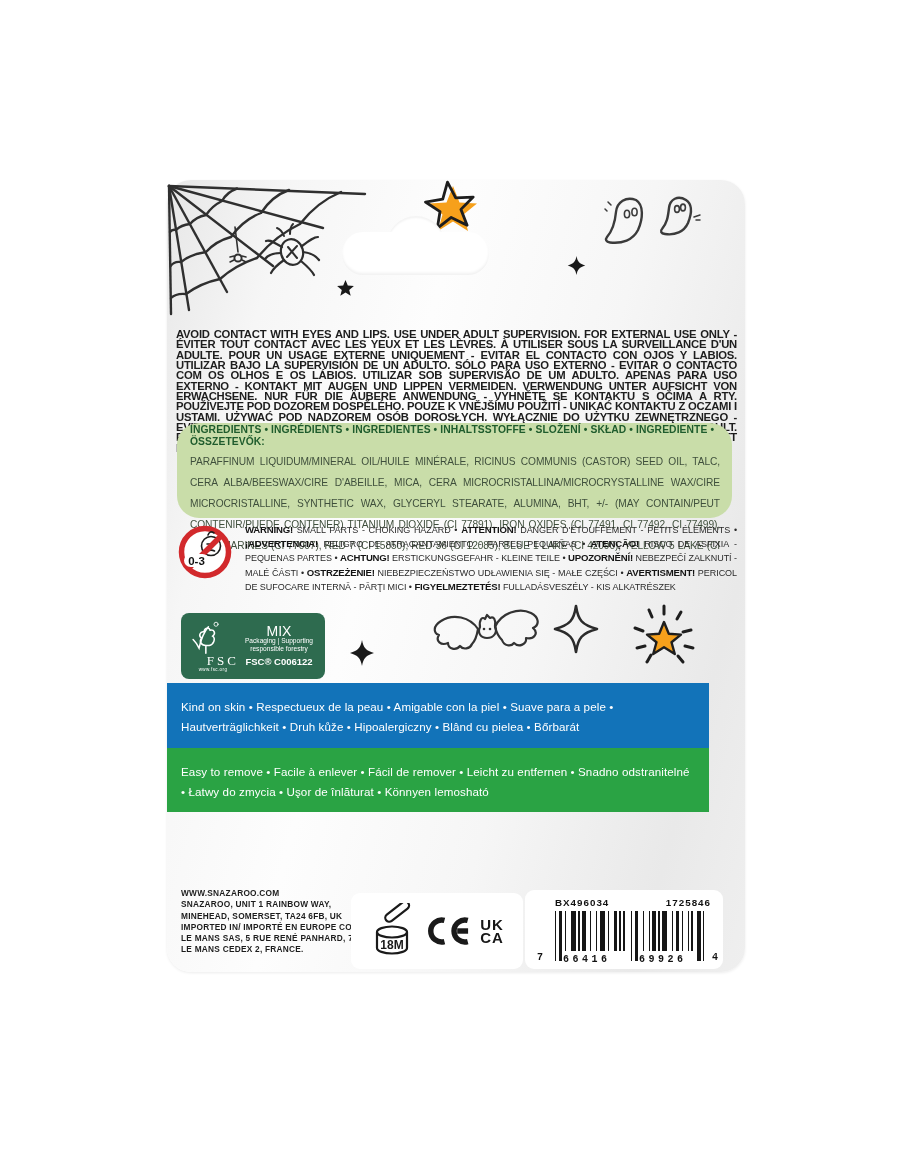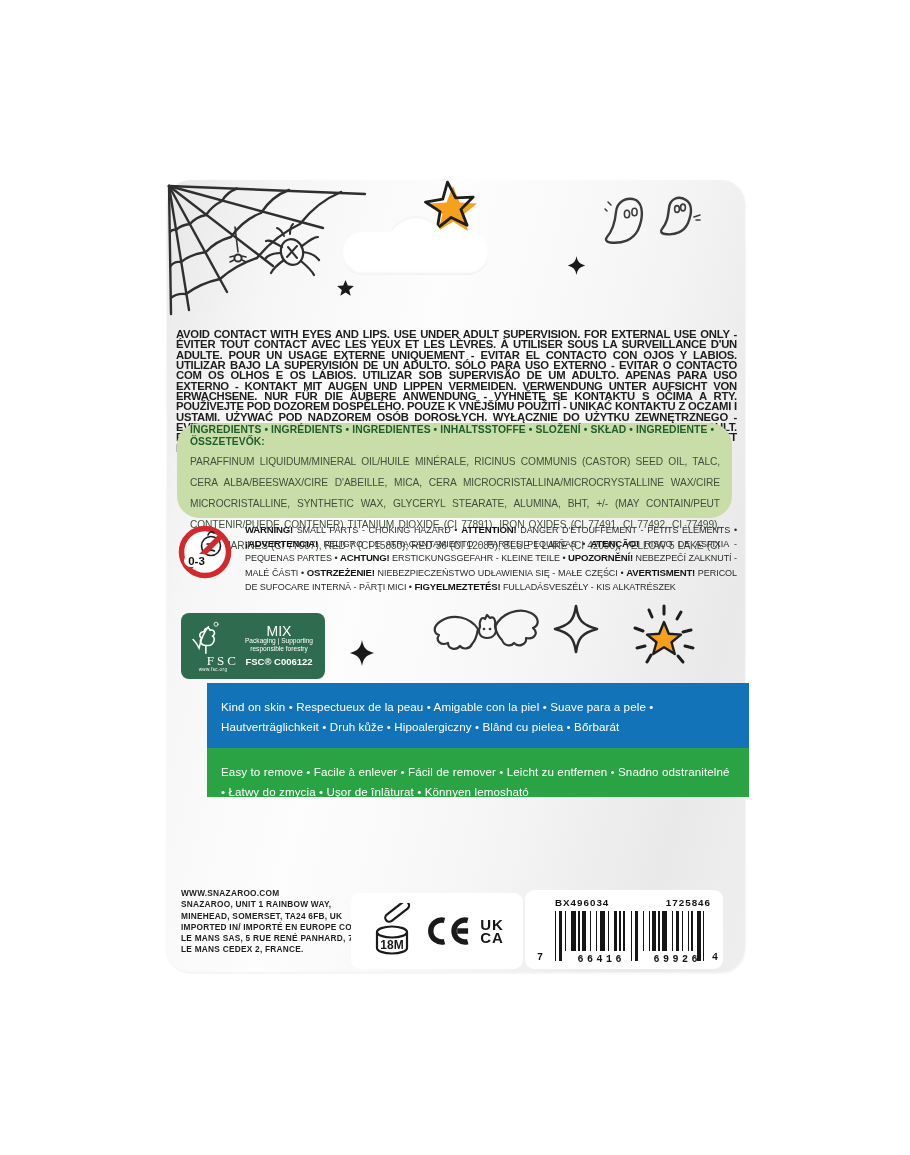--- a/index.html
+++ b/index.html
@@ -44,44 +44,44 @@
               line-height:12px; margin-top:1px;text-align:right; }
   .fsc-url  { font-size:4.5px; letter-spacing:.4px; }
   .fsc-right { flex:1; text-align:center; }
   .fsc-mix  { font-size:14px; font-weight:normal; line-height:12px; }
   .fsc-sub  { font-size:6.6px; line-height:7.8px; }
   .fsc-code { font-size:9.5px; font-weight:bold; margin-top:3px; }
 
   
   .bar { position:absolute; left:0; width:542px; color:#fff;
          padding:14px 16px 0 14px; font-size:11.6px; line-height:19.5px;
-         letter-spacing:.1px;margin-left:40px; }
+         letter-spacing:.1px; }
   .bar-0 { top:503px; height:65px; }
-  .bar-1 { top:568px; height:49px; }
+  .bar-1 { top:568px; height:64px; }
   .bar-2 { top:635px; height:65px; }
 
   
   .address { position:absolute; left:14px; top:708px; width:195px;
              font-size:8.3px; line-height:11.3px; font-weight:bold;
              letter-spacing:.25px; color:#1c1c1c; }
   .box1 { position:absolute; left:184px; top:713px; width:172px; height:76px;
           background:#fff; border-radius:9px; display:flex; align-items:center;
           justify-content:center; gap:9px; }
   .ukca { font-size:15px; font-weight:bold; line-height:13.5px; letter-spacing:1px;
           color:#161616; }
   .box2 { position:absolute; left:358px; top:710px; width:198px; height:79px;
           background:#fff; border-radius:9px; }
   .bc-codes { position:absolute; top:7px; left:30px; right:12px; display:flex;
               justify-content:space-between; font-family:Liberation Sans, sans-serif;
               font-size:9.8px; font-weight:bold; letter-spacing:1px; color:#111; }
   .bc-wrap { position:absolute; left:30px; top:21px; width:152px; height:52px; }
   .bc-bar  { position:absolute; top:0; background:#161616; }
   .bc-num  { position:absolute; bottom:-2px; font-family:"Liberation Mono", monospace;
              font-size:10px; font-weight:bold; letter-spacing:3.5px; color:#111;
-             text-align:right; }
+             text-align:left; }
   .bc-num-l { left:8px; width:62px; }
   .bc-num-r { left:84px; width:62px; }
   .bc-out { position:absolute; bottom:6px; font-family:"Liberation Mono", monospace;
             font-size:10px; font-weight:bold; color:#111; }
   .bc-out-l { left:12px; } .bc-out-r { right:5px; }
 </style>
 </head>
 <body>
 
 <div id="page">

